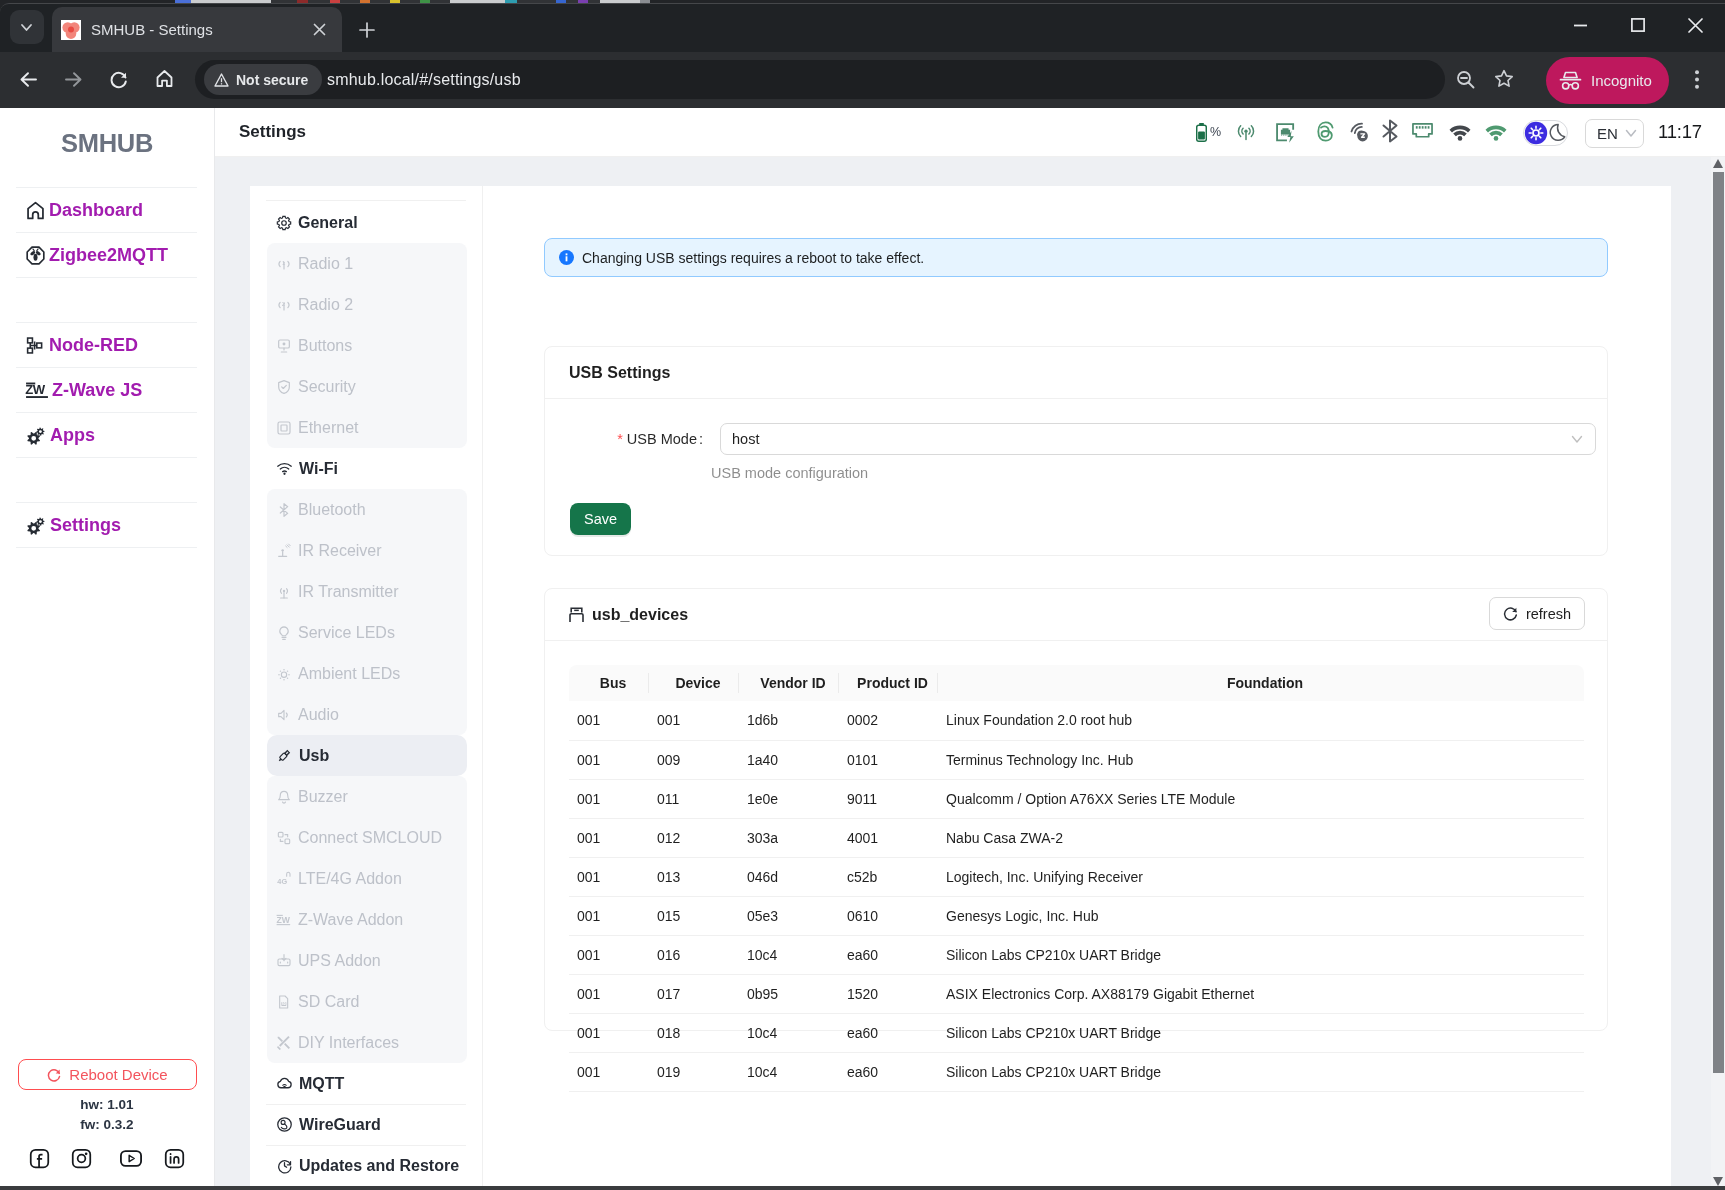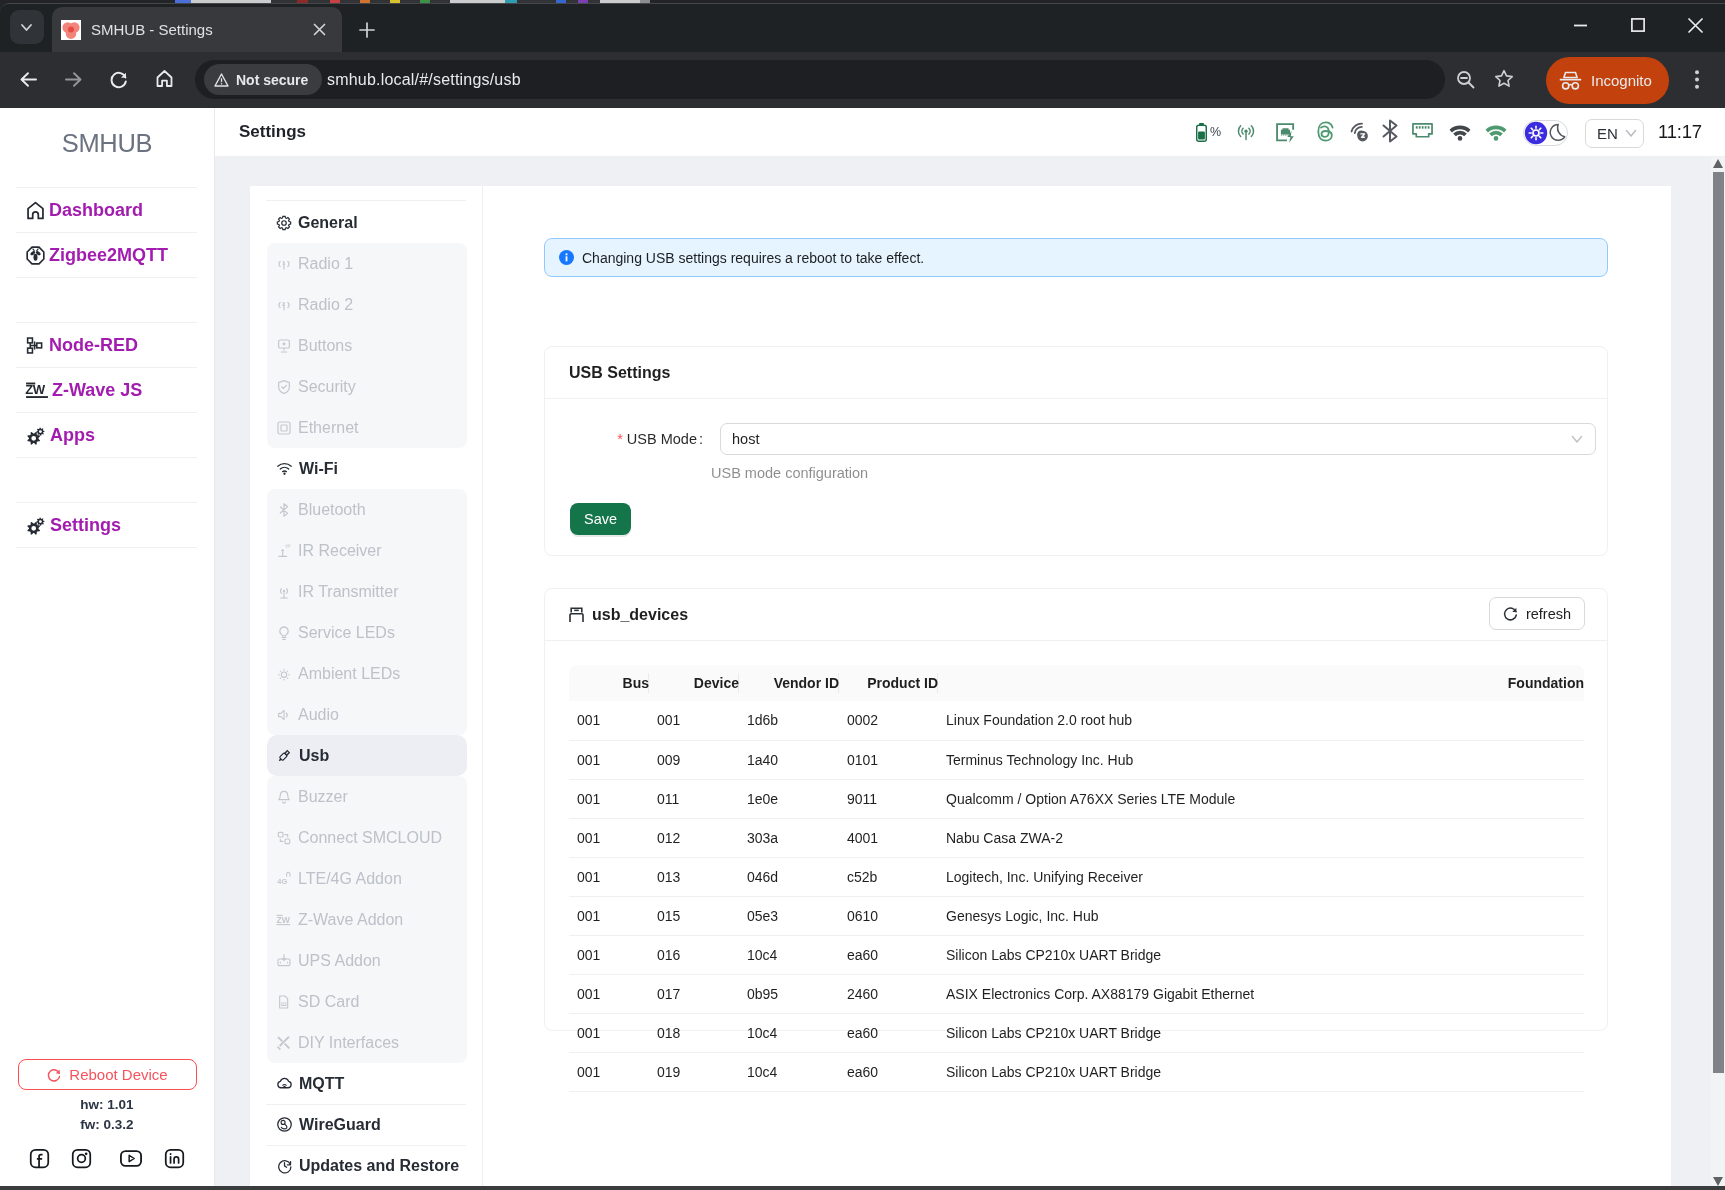--- a/index.html
+++ b/index.html
@@ -7,21 +7,21 @@
 .abs{position:absolute}
 
 #tabbar{position:absolute;left:0;top:3px;width:1725px;height:49px;background:#1f2225;border-top-left-radius:9px;border-top:1px solid #45474a}
 #topstrip{position:absolute;left:175px;top:0;width:475px;height:3px;background:#c9cbce}
 #toolbar{position:absolute;left:0;top:52px;width:1725px;height:56px;background:#2c2e31}
 #tab{position:absolute;left:52px;top:7px;width:290px;height:45px;background:#37393d;border-radius:10px 10px 0 0}
 #tabchev{position:absolute;left:10px;top:10px;width:34px;height:34px;background:#303337;border-radius:9px}
 #omnibox{position:absolute;left:195px;top:60px;width:1250px;height:39px;border-radius:20px;background:#1d1f22}
 #nschip{position:absolute;left:9px;top:4px;height:31px;border-radius:16px;background:#3a3c40;color:#e6e8ea;font-size:14px;display:flex;align-items:center;padding:0 14px 0 10px;gap:7px}
 #url{position:absolute;left:132px;top:0;height:39px;display:flex;align-items:center;color:#e8eaed;font-size:16px;letter-spacing:.2px}
-#incog{position:absolute;left:1546px;top:57px;width:123px;height:47px;border-radius:24px;background:#c2410c;display:flex;align-items:center;padding-left:13px;gap:9px;color:#e8eaed;font-size:15px}
+#incog{position:absolute;left:1546px;top:57px;width:123px;height:47px;border-radius:24px;background:#be185d;display:flex;align-items:center;padding-left:13px;gap:9px;color:#e8eaed;font-size:15px}
 
 #appheader{position:absolute;left:215px;top:108px;width:1510px;height:49px;background:#fff;border-bottom:1px solid #f0f0f0}
 #sidebar{position:absolute;left:0;top:108px;width:215px;height:1078px;background:#fff;border-right:1px solid #e8e9eb}
 #content{position:absolute;left:215px;top:157px;width:1497px;height:1029px;background:#eef0f3}
 #panel{position:absolute;left:250px;top:186px;width:1421px;height:1000px;background:#fff}
 #menucol{position:absolute;left:250px;top:186px;width:233px;height:1000px;border-right:1px solid #f0f0f0}
 
 .sitem{position:absolute;left:0;width:214px;height:45px;display:flex;align-items:center;padding-left:25px;gap:3px;font-size:18px;font-weight:700;color:#a21caf}
 .sdiv{position:absolute;left:16px;width:181px;height:1px;background:#eef0f2}
 
@@ -29,21 +29,21 @@
 .mi-on{font-weight:700;color:#262b34}
 .mi-off{color:#bdc1c9}
 .mblock{position:absolute;left:267px;width:200px;background:#f6f7f9;border-radius:8px}
 .mdiv{position:absolute;left:266px;width:200px;height:1px;background:#f0f0f0}
 
 #alert{position:absolute;left:544px;top:238px;width:1064px;height:39px;background:#e6f4ff;border:1px solid #91caff;border-radius:8px;display:flex;align-items:center;padding-left:14px;gap:8px;font-size:14px;color:rgba(0,0,0,.88)}
 .card{position:absolute;left:544px;width:1064px;background:#fff;border:1px solid #f0f0f0;border-radius:8px}
 .cardhead{height:52px;border-bottom:1px solid #f0f0f0;display:flex;align-items:center;padding-left:24px;font-size:16px;font-weight:700;color:rgba(0,0,0,.88)}
 
 table{border-collapse:collapse;table-layout:fixed;width:1015px;font-size:14px;color:rgba(0,0,0,.88)}
-th{background:#fafafa;font-weight:700;text-align:right;height:36px;padding:0 0 0 8px;position:relative}
+th{background:#fafafa;font-weight:700;text-align:center;height:36px;padding:0 0 0 8px;position:relative}
 th:not(:last-child):after{content:"";position:absolute;right:0;top:8px;width:1px;height:20px;background:rgba(0,0,0,.06)}
 td{height:39px;padding:0 0 0 8px;border-bottom:1px solid #f0f0f0}
 th:first-child{border-top-left-radius:8px}
 th:last-child{border-top-right-radius:8px}
 
 #sbar{position:absolute;left:1711px;top:157px;width:14px;height:1033px;background:#f2f3f5}
 #sthumb{position:absolute;left:1712.5px;top:172px;width:11px;height:901px;background:#7f8286;border-radius:0}
 #bottomstrip{position:absolute;left:0;top:1186px;width:1725px;height:4px;background:#3a3c3e}
 svg{display:block}
 </style>
@@ -237,21 +237,21 @@
       <path d="M13.4 2.9a9.5 9.5 0 1 0 7.9 14.8A11 11 0 0 1 13.4 2.9z" fill="none" stroke="#55595f" stroke-width="1.8" stroke-linejoin="round"></path>
     </svg>
   <div style="position:absolute;left:1370px;top:11px;width:59px;height:29px;border:1px solid #d9d9d9;border-radius:7px;background:#fff"></div>
   <span style="position:absolute;left:1382px;top:11px;height:29px;display:flex;align-items:center;font-size:15px;color:#2b2f36">EN</span>
   <svg class="abs" style="left:1410px;top:21px" width="12" height="9" viewBox="0 0 12 9">
       <path d="M1.5 1.5L6 7l4.5-5.5" stroke="#b9bcc2" stroke-width="1.5" fill="none" stroke-linecap="round" stroke-linejoin="round"></path>
     </svg>
   <span style="position:absolute;left:1443px;top:0;height:48px;display:flex;align-items:center;font-size:18.5px;color:#17191c;letter-spacing:-0.2px">11:17</span>
 </div>
 <div id="sidebar">
-  <div style="position:absolute;left:0;top:21px;width:214px;text-align:center;font-size:25.5px;font-weight:400;color:#6b7280;letter-spacing:-0.3px">SMHUB</div>
+  <div style="position:absolute;left:0;top:21px;width:214px;text-align:center;font-size:25.5px;font-weight:700;color:#6b7280;letter-spacing:-0.3px">SMHUB</div>
   <div class="sdiv" style="top:79px"></div>
   <div class="sdiv" style="top:124px"></div>
   <div class="sdiv" style="top:169px"></div>
   <div class="sdiv" style="top:214px"></div>
   <div class="sdiv" style="top:259px"></div>
   <div class="sdiv" style="top:304px"></div>
   <div class="sdiv" style="top:349px"></div>
   <div class="sdiv" style="top:394px"></div>
   <div class="sdiv" style="top:439px"></div>
   <div class="sitem" style="top:80px">
@@ -638,21 +638,21 @@
           <td>001</td>
           <td>016</td>
           <td>10c4</td>
           <td>ea60</td>
           <td>Silicon Labs CP210x UART Bridge</td>
         </tr>
     <tr>
           <td>001</td>
           <td>017</td>
           <td>0b95</td>
-          <td>2460</td>
+          <td>1520</td>
           <td>ASIX Electronics Corp. AX88179 Gigabit Ethernet</td>
         </tr>
     <tr>
           <td>001</td>
           <td>018</td>
           <td>10c4</td>
           <td>ea60</td>
           <td>Silicon Labs CP210x UART Bridge</td>
         </tr>
     <tr>

